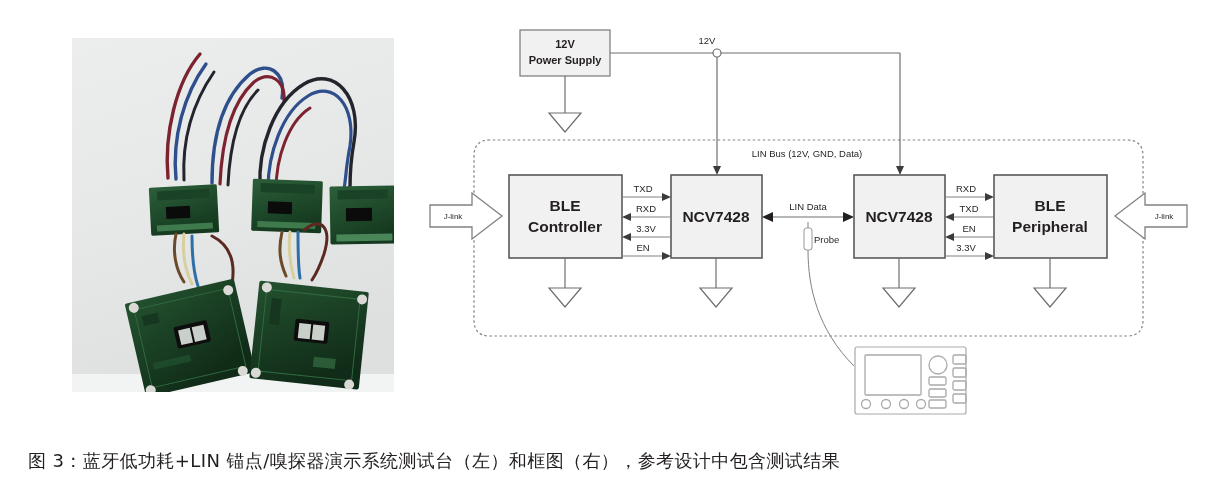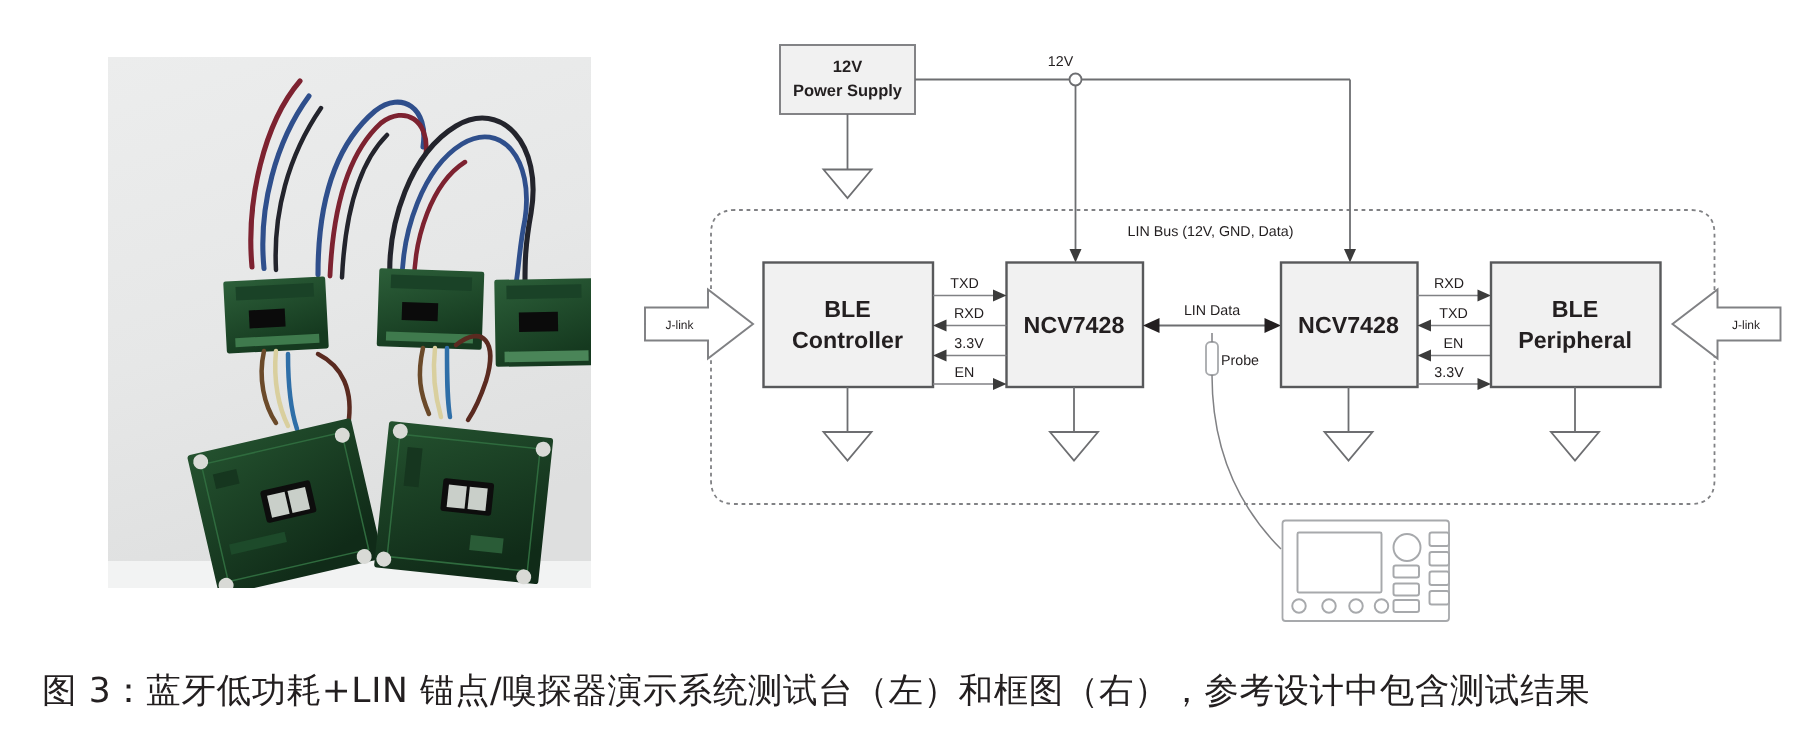--- a/index.html
+++ b/index.html
@@ -32,21 +32,21 @@
     overflow: hidden;
   }
   .photo-svg { display:block; width:100%; height:100%; }
 
   
   .caption {
     position: absolute;
     left: 28px;
     top: 446px;
     width: 1160px;
-    font-size: 23px;
+    font-size: 18px;
     line-height: 30px;
     color: #231f20;
     letter-spacing: 0.4px;
     white-space: nowrap;
     font-family: "DejaVu Sans", sans-serif;
   }
 
   
   .diagram {
     position: absolute;

